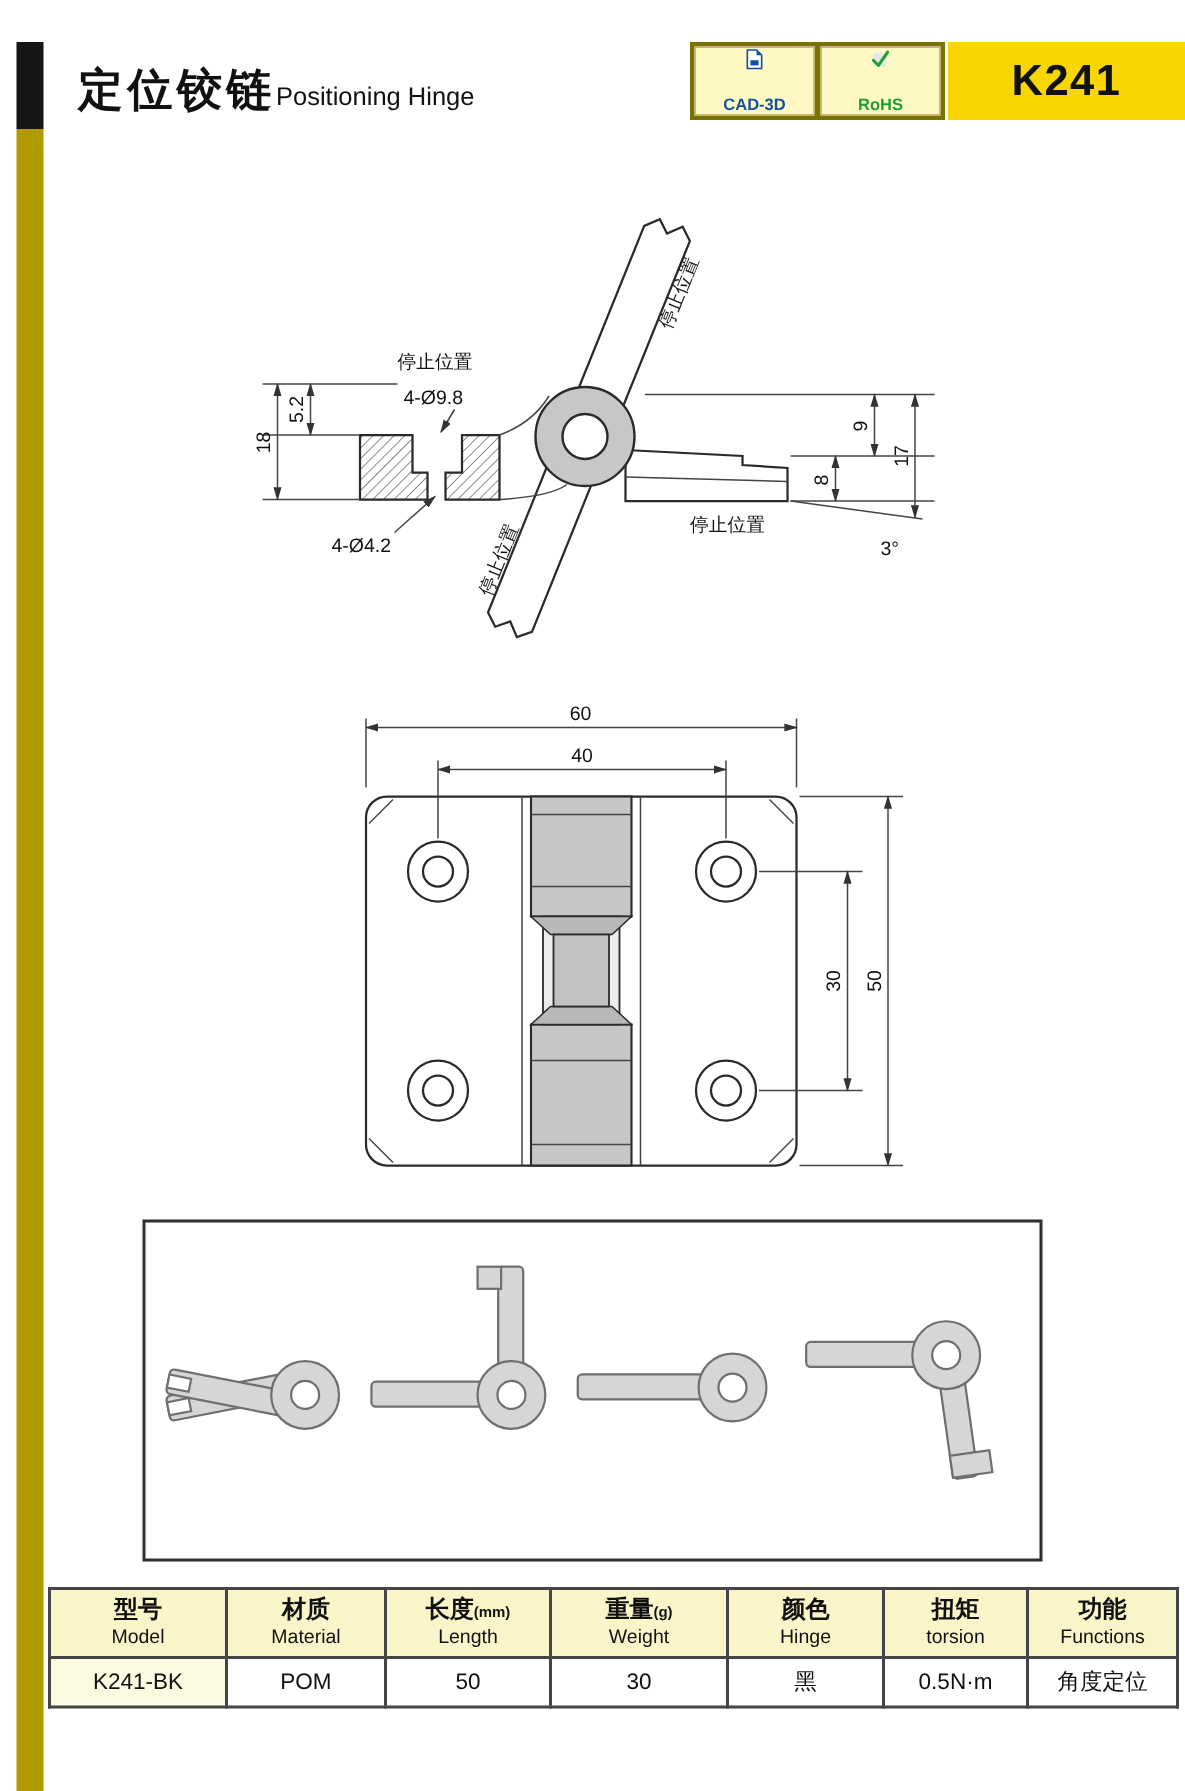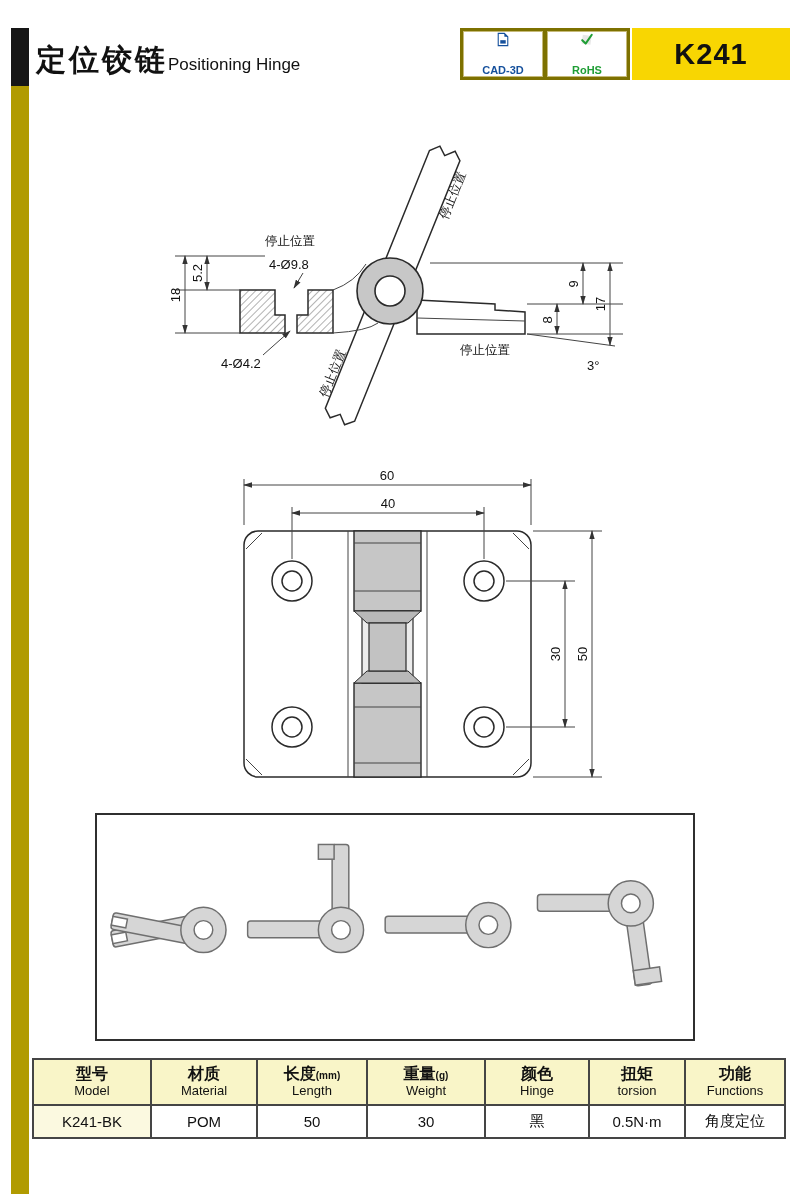--- a/index.html
+++ b/index.html
@@ -6,26 +6,26 @@
   html,body { width:790px; height:1194px; }
   body { position:relative; background:#ffffff; overflow:hidden;
          font-family:"Liberation Sans","DejaVu Sans",sans-serif; color:#111; }
   .abs { position:absolute; }
 
   
   .stripe-black { left:11px; top:28px; width:18px; height:58px; background:#161616; }
   .stripe-gold  { left:11px; top:86px; width:18px; height:1108px; background:#b19b01; }
 
   
-  .title-wrap { left:36px; top:40px; display:flex; align-items:baseline; }
+  .title-wrap { left:52px; top:40px; display:flex; align-items:baseline; }
   .title-cn { font-size:30px; font-weight:bold; letter-spacing:3px; }
   .title-en { font-size:17px; }
   .badge-panel { left:460px; top:28px; width:170px; height:52px; background:#7d7100;
                  display:flex; gap:4px; padding:3px; }
-  .badge { flex:1; background:#ffffff; border:1px solid #c6ba79; display:flex;
+  .badge { flex:1; background:#fef9c3; border:1px solid #c6ba79; display:flex;
            flex-direction:column; align-items:center; justify-content:center; gap:18px; }
   .badge-label { font-size:11px; font-weight:bold; line-height:1; }
   .cad-color { color:#15509c; }
   .rohs-color { color:#1f9e35; }
   .model-box { left:632px; top:28px; width:158px; height:52px; background:#f8d602;
                display:flex; align-items:center; justify-content:center;
                font-size:29px; font-weight:bold; letter-spacing:1px; }
 
   
   .d1 { left:145px; top:132px; width:500px; height:312px; }

